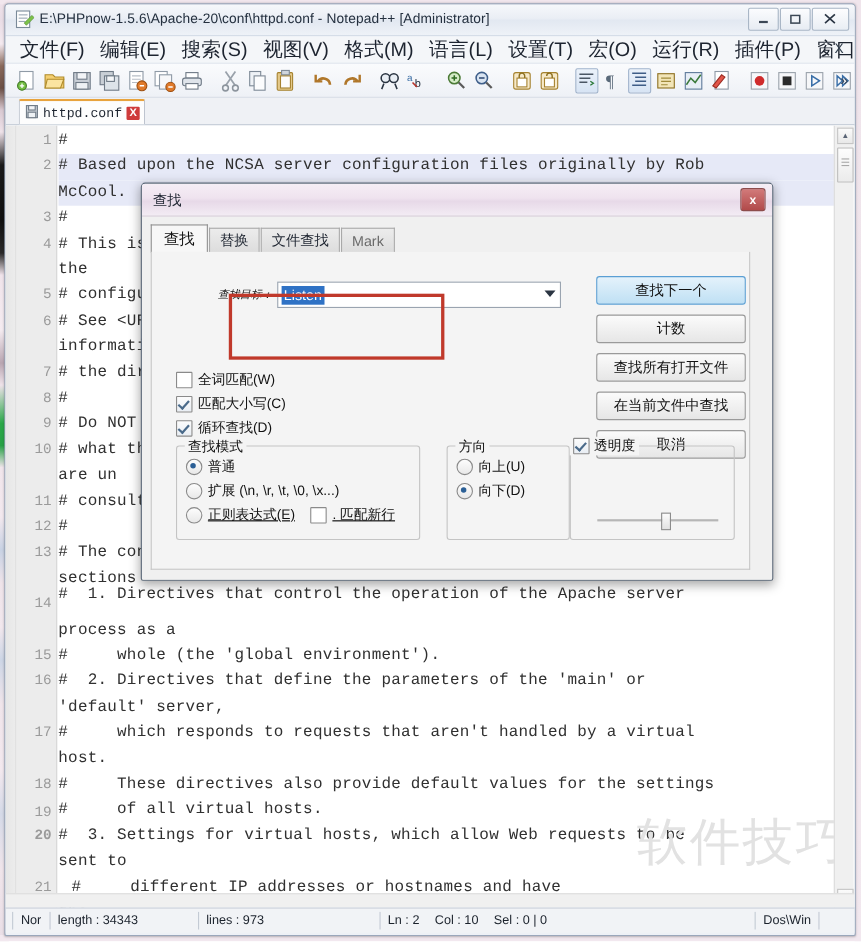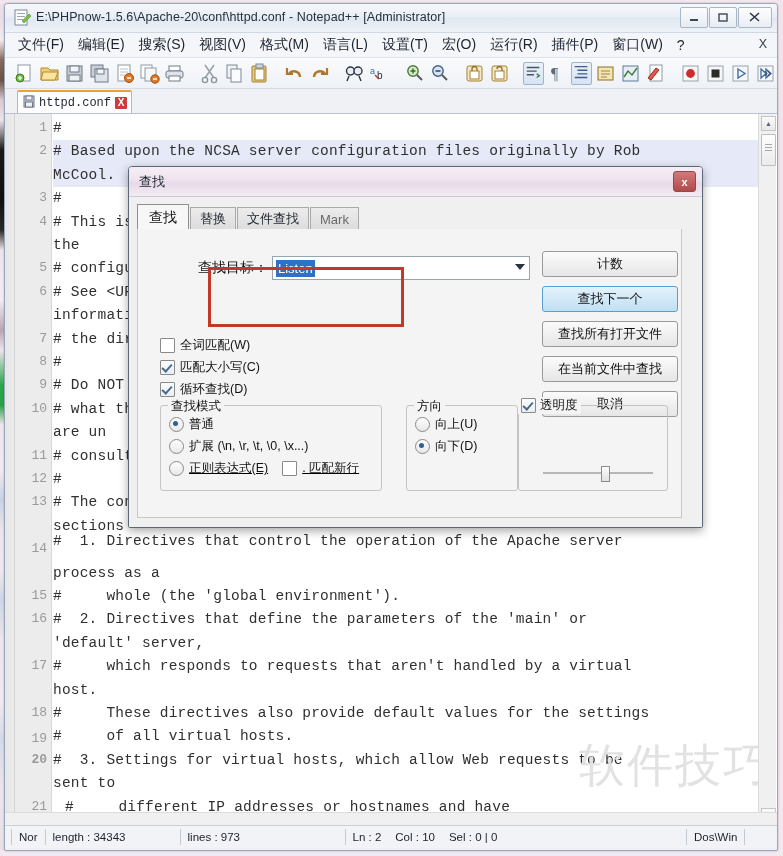--- a/index.html
+++ b/index.html
@@ -45,21 +45,21 @@
   .winbtn{width:26px;height:19px;border:1px solid #a9b6c6;border-radius:2px;
     background:linear-gradient(to bottom,#fbfcfe,#e7ecf3);
     display:flex;align-items:center;justify-content:center;
     font-size:11px;color:#3a4654;cursor:default;}
   .winbtn.close{width:32px;
     background:linear-gradient(to bottom,#fdfdfe,#e9eef4);}
 
   
   .menubar{position:relative;height:24px;background:#f4f6f9;
     border-bottom:1px solid #dde3ec;display:flex;align-items:center;padding-left:6px;}
-  .menu-item{padding:3px 7px 4px 7px;font-size:14px;color:#1d2430;white-space:nowrap;cursor:default;}
+  .menu-item{padding:3px 7px 4px 7px;font-size:18px;color:#1d2430;white-space:nowrap;cursor:default;}
   .menu-x{position:absolute;right:10px;top:4px;font-size:12.5px;color:#33404f;}
 
   
   .toolbar{position:relative;height:30px;
     background:linear-gradient(to bottom,#fafbfd,#eef1f6);
     border-bottom:1px solid #d7dde7;display:flex;align-items:center;padding-left:8px;}
   .tb-icon{width:21px;height:21px;margin-right:2px;position:relative;cursor:default;
      border:1px solid transparent;border-radius:2px;display:inline-block;}
   .tb-icon.framed{border:1px solid #9fb2cb;background:linear-gradient(to bottom,#eaf1fa,#d7e4f4);}
   .tb-sep{width:1px;height:18px;background:#c6ceda;margin:0 5px;}
@@ -124,21 +124,21 @@
   .dtab{height:22px;padding:0 9px;display:flex;align-items:center;font-size:13px;color:#1d2430;
     border:1px solid #a9a9a9;border-bottom:none;background:linear-gradient(to bottom,#ececec,#dcdcdc);
     margin-right:1px;}
   .dtab.active{height:25px;background:#f7f7f7;border-color:#8f8f8f;color:#101010;font-size:14px;padding:0 11px;}
   .dtab.mark{color:#6a6a6a;}
 
   .panel{position:absolute;left:8px;top:32px;width:543px;height:288px;
     background:#f4f4f4;border:1px solid #c8c8c8;border-top:none;}
 
   .find-row{position:absolute;left:60px;top:27px;display:flex;align-items:center;}
-  .find-label{font-size:14px;color:#111;margin-right:4px;white-space:nowrap;}
+  .find-label{font-size:10px;color:#111;margin-right:4px;white-space:nowrap;font-style:italic;}
   .combo{position:relative;width:256px;height:22px;background:#fff;border:1px solid #9aa4b0;
      display:flex;align-items:center;}
   .combo-val{margin-left:3px;background:#2f72c5;color:#fff;font-size:13px;padding:1px 2px;}
   .combo-arrow{position:absolute;right:4px;top:7px;width:0;height:0;
      border-left:5px solid transparent;border-right:5px solid transparent;border-top:6px solid #2b3542;}
 
   .redbox{position:absolute;left:70px;top:38px;width:190px;height:54px;
      border:3px solid #c0392b;background:transparent;pointer-events:none;}
 
   .btncol{position:absolute;left:404px;top:22px;width:134px;}
@@ -517,22 +517,22 @@
 
         <div class="find-row">
           <div class="find-label">查找目标：</div>
           <div class="combo">
             <span class="combo-val">Listen</span>
             <span class="combo-arrow"></span>
           </div>
         </div>
 
         <div class="btncol">
+          <div class="dbtn primary">查找下一个</div>
           <div class="dbtn">计数</div>
-          <div class="dbtn primary">查找下一个</div>
           <div class="dbtn">查找所有打开文件</div>
           <div class="dbtn">在当前文件中查找</div>
           <div class="dbtn">取消</div>
         </div>
 
         <div class="chk-list">
           <label class="chk">
             <span class="box"></span>
             <span>全词匹配(W)</span>
           </label>

